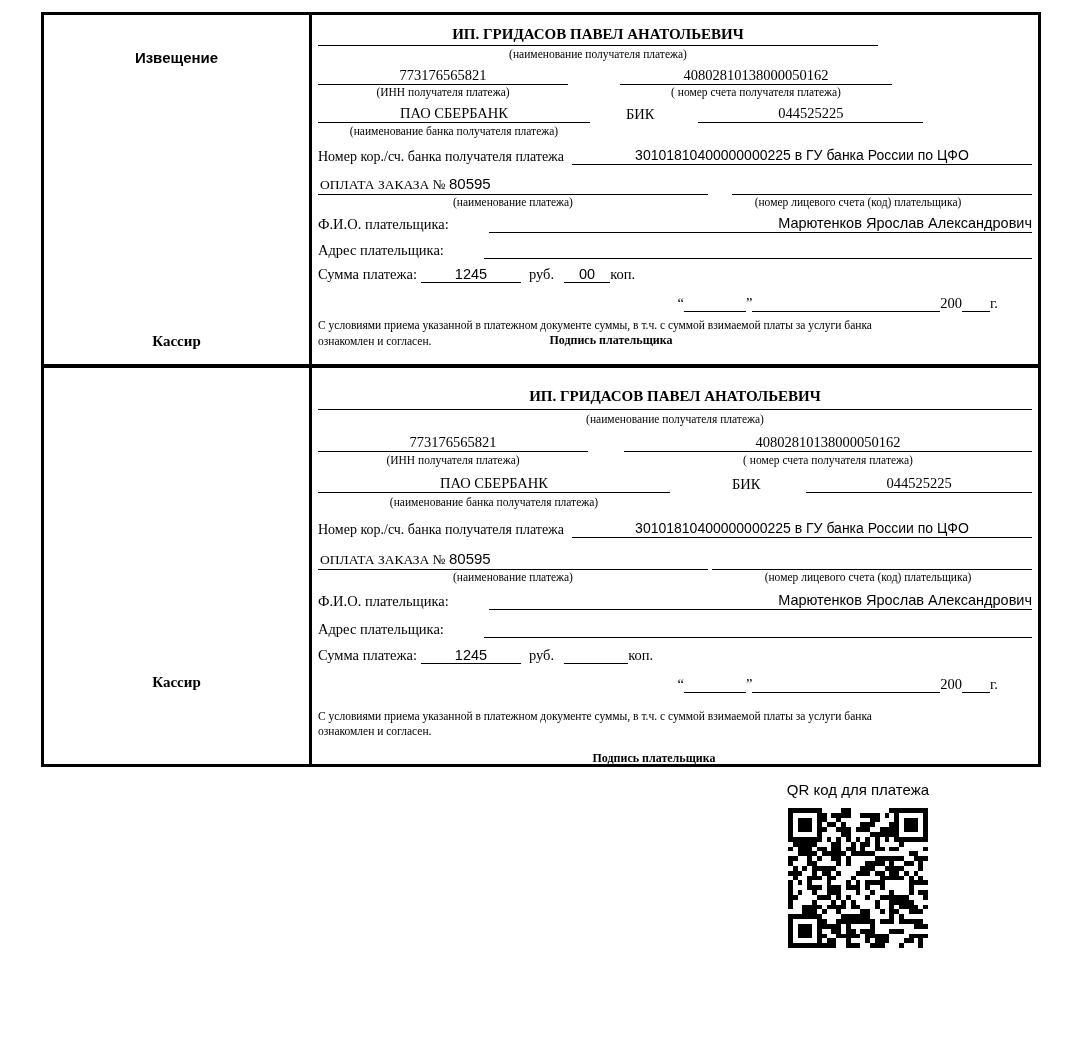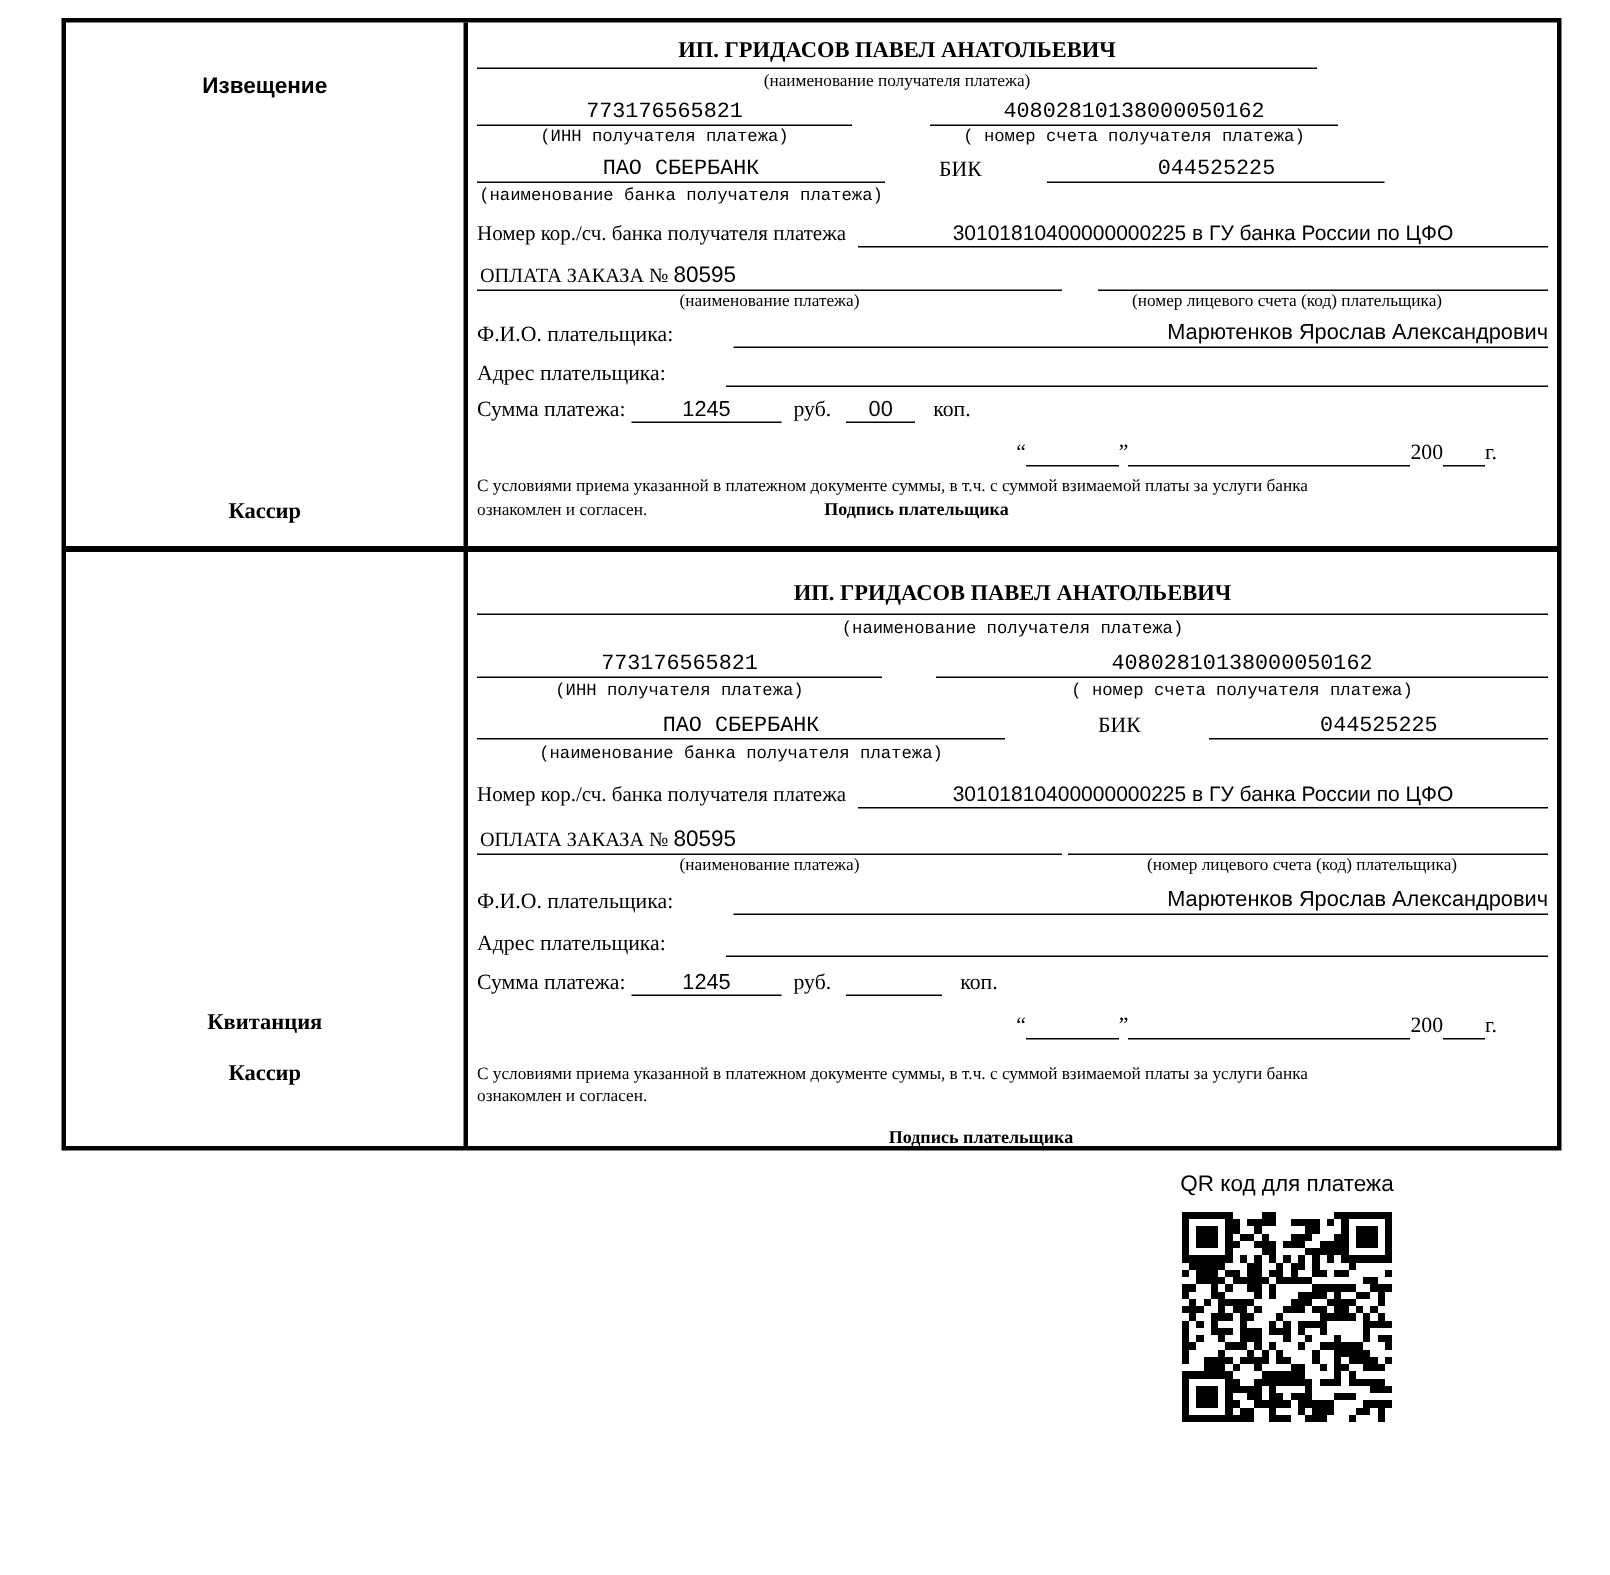--- a/index.html
+++ b/index.html
@@ -23,21 +23,21 @@
   .head-row { display:flex; justify-content:space-between; align-items:flex-start; height:26px; }
   .logo { display:inline-block; }
   .logo-line { display:flex; align-items:center; border-bottom:1px solid var(--green,#1f7a44); padding-bottom:1px; }
   .sb-icon { width:12px; height:12px; border-radius:50%; background:var(--green,#1f7a44); position:relative; margin-right:4px; flex:none; }
   .sb-icon::after { content:""; position:absolute; left:2px; top:4px; width:8px; height:3px; background:#fff; border-radius:50%/60%; transform:rotate(-14deg); }
   .logo-text { font-family:"Liberation Sans", sans-serif; font-weight:bold; font-size:11px; letter-spacing:.3px; color:var(--green,#1f7a44); white-space:nowrap; }
   .logo-subbar { margin-top:1px; width:44px; height:3px; background:var(--green,#1f7a44); opacity:.65; }
   .form-no { font-weight:bold; font-style:italic; font-size:14.5px; padding-right:48px; }
 
   .ul { border-bottom:1px solid #000; }
-  .ctr { text-align:center;font-family:Liberation Mono, monospace; }
+  .ctr { text-align:center; }
   .hint { font-size:11.5px; white-space:nowrap; }
   .serif-val { font-size:14.5px; }
   .sans { font-family:"Liberation Sans", sans-serif; }
   .lbl { font-size:14px; white-space:nowrap; }
 
   .name-row-1 { width:560px; text-align:center; font-weight:bold; font-size:15px; margin-top:3px; padding-bottom:2px; border-bottom:1px solid #000; }
   .name-hint-1 { width:560px; text-align:center; margin-top:2px; }
   .name-row-2 { width:100%; text-align:center; font-weight:bold; font-size:15px; margin-top:2px; padding-bottom:4px; border-bottom:1px solid #000; }
   .name-hint-2 { width:100%; text-align:center; margin-top:3px; }
 
@@ -69,21 +69,21 @@
   .fio-row { display:flex; align-items:flex-end; margin-top:7px;gap:32px; }
   .fio-label { font-size:14.5px; white-space:nowrap; }
   .fio-val { flex:1; margin-left:8px; padding-left:12px; font-size:14.5px; padding-bottom:1px;text-align:right; }
   .addr-val { flex:1; margin-left:8px; height:19px; }
 
   .sum-row { display:flex; align-items:flex-end; margin-top:7px; font-size:14.5px; }
   .sum-rub { width:100px; margin-left:4px; font-size:14.5px; }
   .rub-lbl { margin:0 10px 0 8px; }
   .sum-kop-1 { width:46px; }
   .sum-kop-2 { width:64px; height:18px; }
-  .kop-lbl { margin-left:12px; }
+  .kop-lbl { margin-left:0; }
 
   .date-row { display:flex; justify-content:flex-end; align-items:flex-end; margin-top:12px; padding-right:34px; font-size:14.5px; }
   .dl1 { width:62px; } .dl2 { width:188px; } .dl3 { width:28px; }
   .date-row span { display:inline-block; }
 
   .agree { margin-top:6px; font-size:11.5px; line-height:1.32; width:672px; }
   .agree-line2 { display:flex; align-items:flex-end; }
   .sig-inline { font-weight:bold; font-size:12px; margin-left:118px; }
   .sig-center { width:672px; text-align:center; font-weight:bold; font-size:12px; margin-top:12px; }
   .s2-agree { margin-top:16px; }
@@ -179,21 +179,20 @@
             <span class="sig-inline">Подпись плательщика</span>
           </div>
         </div>
 
       </div>
     </div>
 
     <div class="section section-2">
       <div class="left-cell">
         <div class="kvit-block">
-          <div>Квитанция</div>
           <div>Кассир</div>
         </div>
       </div>
       <div class="right-cell" style="padding-top:18px;">
 
         <div class="name-row-2">ИП. ГРИДАСОВ ПАВЕЛ АНАТОЛЬЕВИЧ</div>
         <div class="name-hint-2 hint ctr">(наименование получателя платежа)</div>
 
         <div class="num-row" style="margin-top:9px;">
           <div class="s2-inn ul ctr serif-val">773176565821</div>

